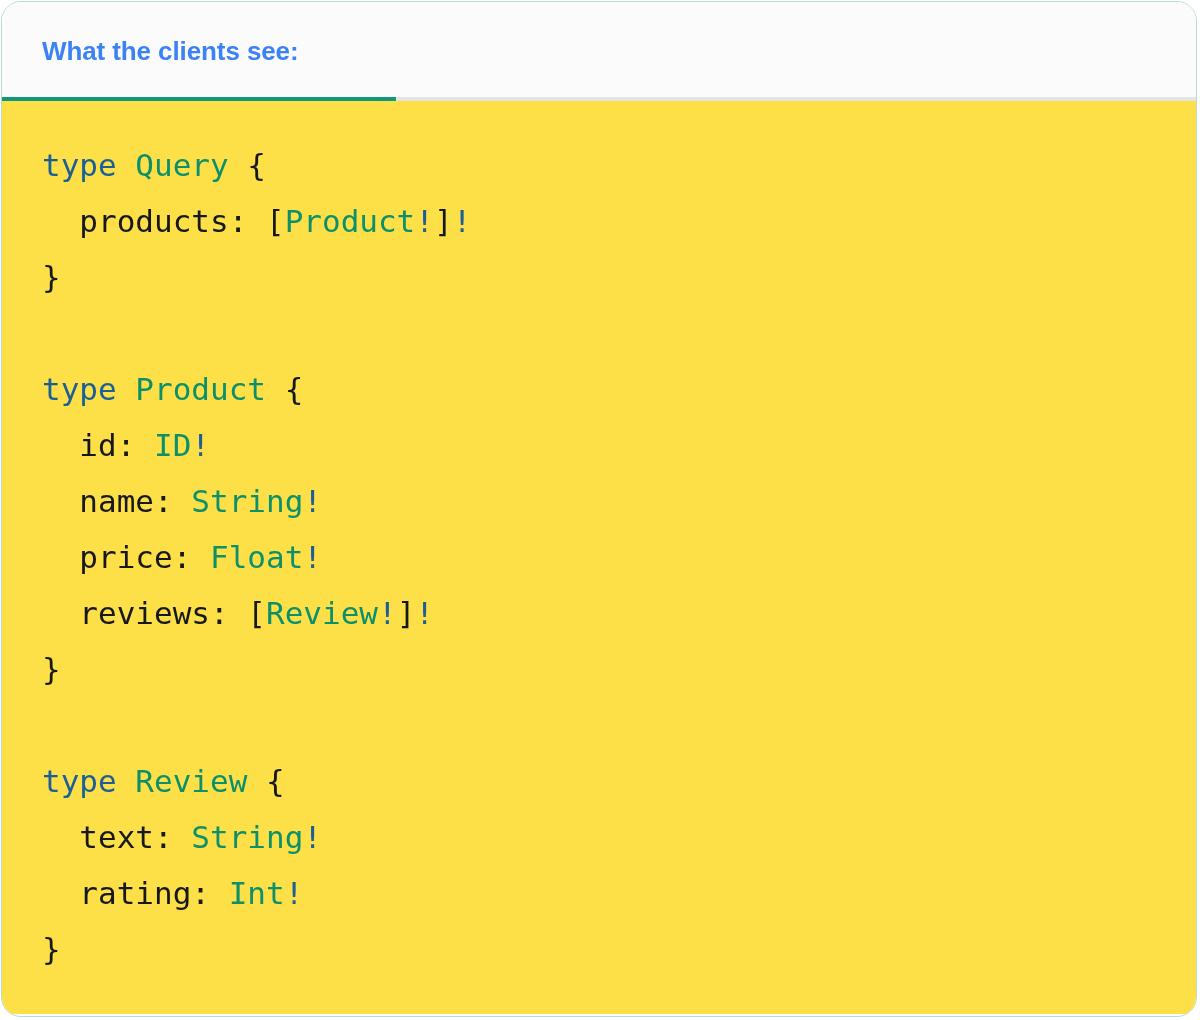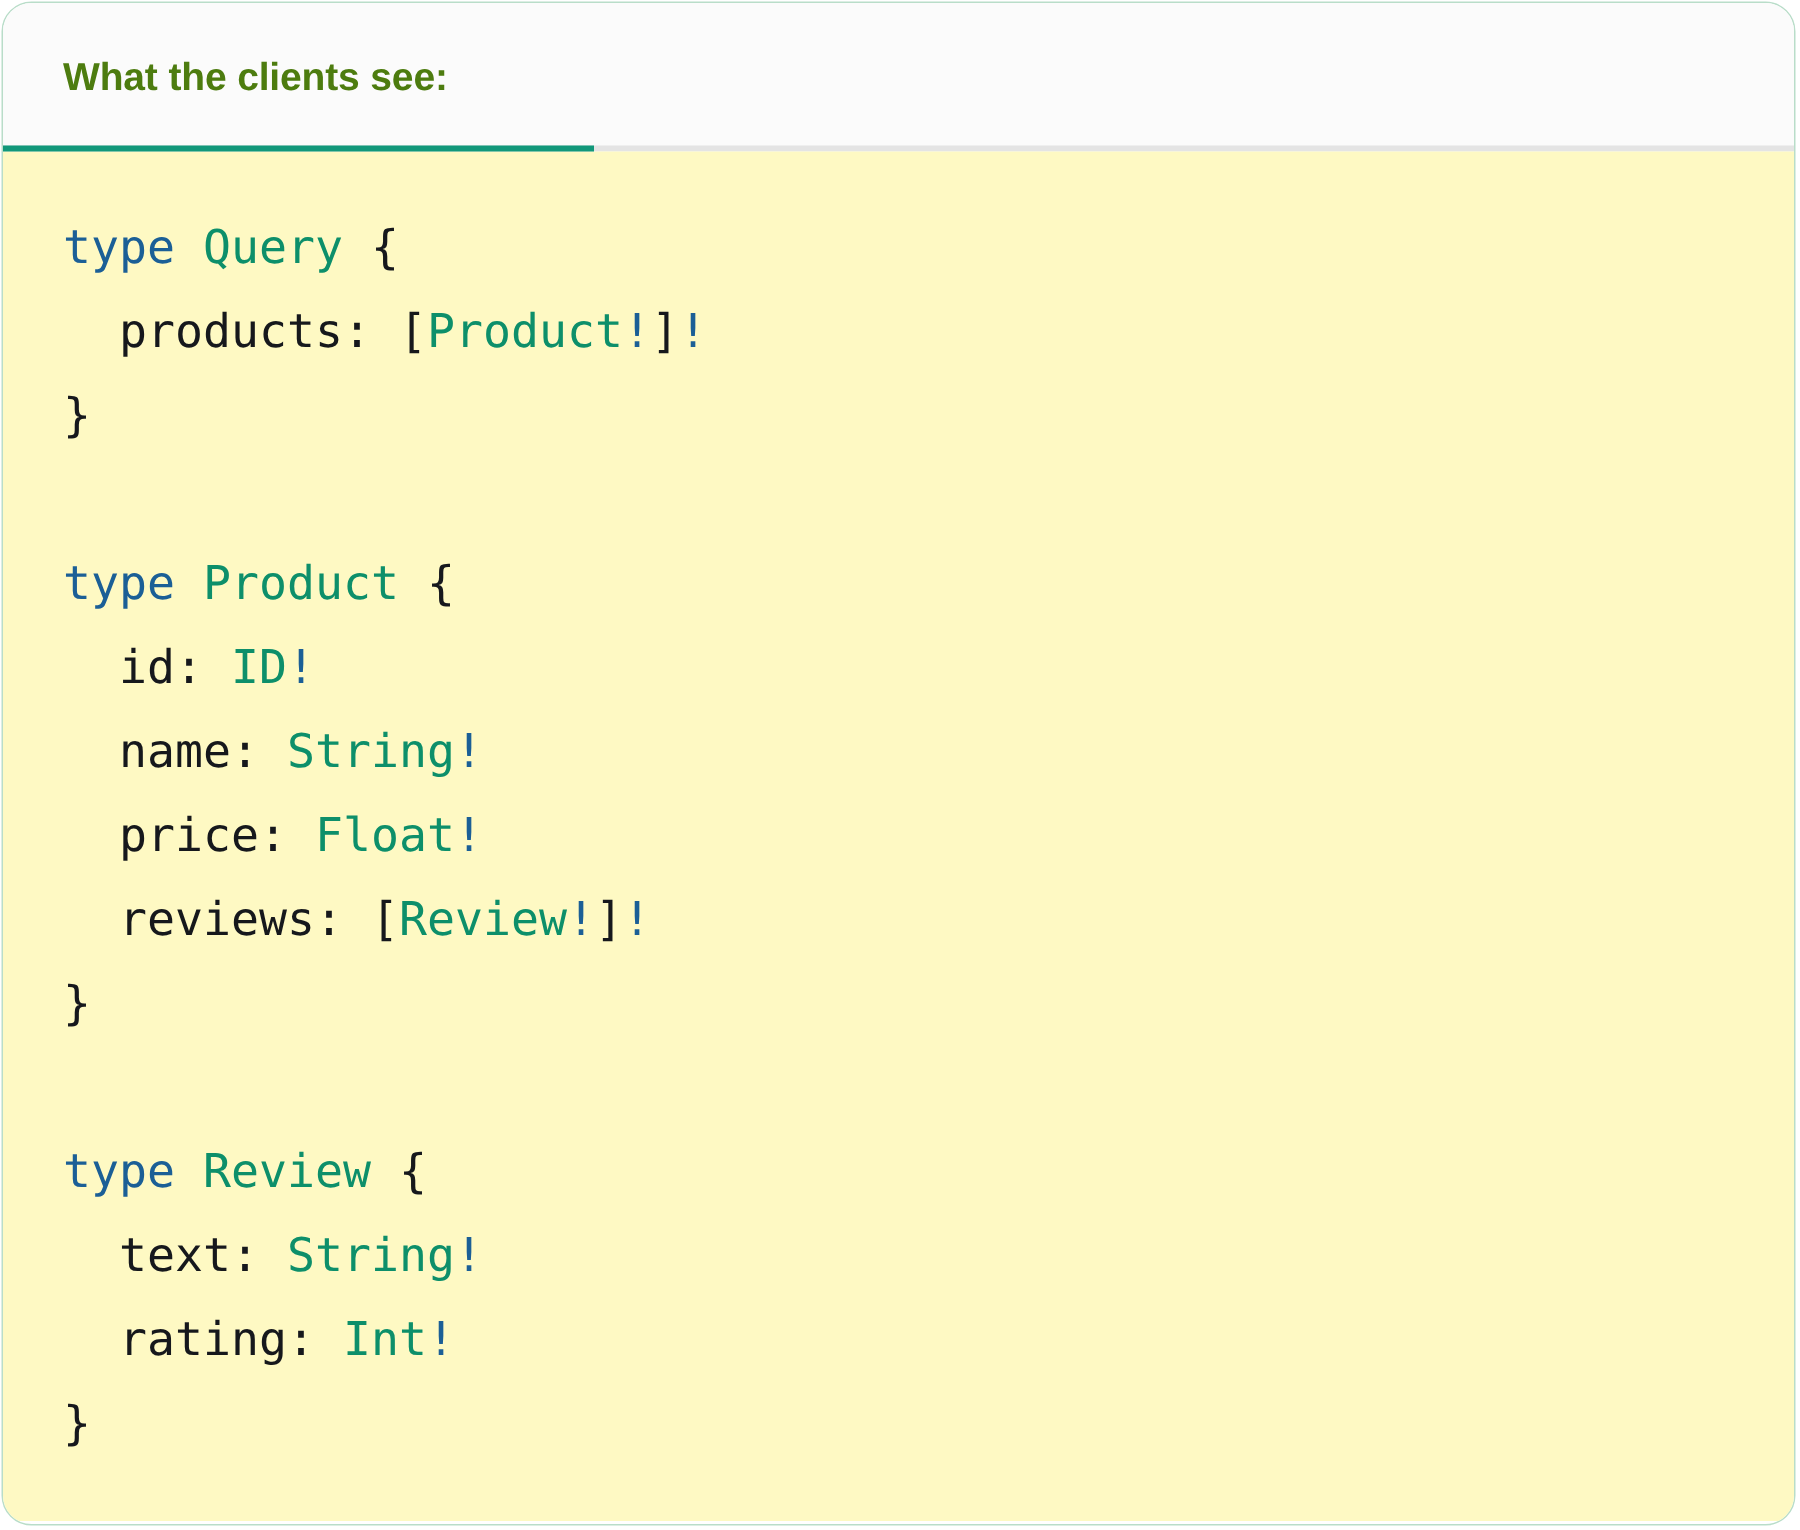--- a/index.html
+++ b/index.html
@@ -79,21 +79,21 @@
     left: 0;
     bottom: 0;
     width: 394px;
     height: 4px;
   }
 
   
   .code-area {
     position: relative;
     padding: 0;
-    background: #fef9c3;
+    background: #fde047;
     height: 913px;
     overflow: hidden;
   }
   pre.code {
     margin: 0;
     padding: 36px 0 0 40px;
     font-family: "DejaVu Sans Mono", monospace;
     font-size: 31px;
     line-height: 56px;
     color: #16181c;
@@ -113,21 +113,21 @@
 </style>
 </head>
 <body>
 
 <div class="card" style="border-color: rgb(185, 221, 201); background: rgb(255, 255, 255); border-radius: 20px;">
 
   <div class="tabbar" style="background: rgb(251, 251, 251);">
     <div class="tabbar-rule" style="background: rgb(228, 228, 228);"></div>
 
     <div class="tab">
-      <span class="tab-label" style="color: #4d7c0f;">What the clients see:</span>
+      <span class="tab-label" style="color: #3b82f6;">What the clients see:</span>
     </div>
 
     <div class="tab-underline-wrap">
       <div class="tab-underline" style="background: rgb(17, 152, 122);"></div>
     </div>
   </div>
 
   <div class="code-area">
     <pre class="code"><span class="code-line"><span class="kw" style="color: rgb(27, 95, 150);">type</span><span class="punc" style="color: rgb(22, 24, 28);"> </span><span class="tname" style="color: rgb(13, 143, 106);">Query</span><span class="punc" style="color: rgb(22, 24, 28);"> {</span></span><span class="code-line"><span class="punc" style="color: rgb(22, 24, 28);">  </span><span class="fld" style="color: rgb(22, 24, 28);">products</span><span class="punc" style="color: rgb(22, 24, 28);">: [</span><span class="tname" style="color: rgb(13, 143, 106);">Product</span><span class="bang" style="color: rgb(27, 95, 150);">!</span><span class="punc" style="color: rgb(22, 24, 28);">]</span><span class="bang" style="color: rgb(27, 95, 150);">!</span></span><span class="code-line"><span class="punc" style="color: rgb(22, 24, 28);">}</span></span><span class="code-line">&nbsp;</span><span class="code-line"><span class="kw" style="color: rgb(27, 95, 150);">type</span><span class="punc" style="color: rgb(22, 24, 28);"> </span><span class="tname" style="color: rgb(13, 143, 106);">Product</span><span class="punc" style="color: rgb(22, 24, 28);"> {</span></span><span class="code-line"><span class="punc" style="color: rgb(22, 24, 28);">  </span><span class="fld" style="color: rgb(22, 24, 28);">id</span><span class="punc" style="color: rgb(22, 24, 28);">: </span><span class="tname" style="color: rgb(13, 143, 106);">ID</span><span class="bang" style="color: rgb(27, 95, 150);">!</span></span><span class="code-line"><span class="punc" style="color: rgb(22, 24, 28);">  </span><span class="fld" style="color: rgb(22, 24, 28);">name</span><span class="punc" style="color: rgb(22, 24, 28);">: </span><span class="tname" style="color: rgb(13, 143, 106);">String</span><span class="bang" style="color: rgb(27, 95, 150);">!</span></span><span class="code-line"><span class="punc" style="color: rgb(22, 24, 28);">  </span><span class="fld" style="color: rgb(22, 24, 28);">price</span><span class="punc" style="color: rgb(22, 24, 28);">: </span><span class="tname" style="color: rgb(13, 143, 106);">Float</span><span class="bang" style="color: rgb(27, 95, 150);">!</span></span><span class="code-line"><span class="punc" style="color: rgb(22, 24, 28);">  </span><span class="fld" style="color: rgb(22, 24, 28);">reviews</span><span class="punc" style="color: rgb(22, 24, 28);">: [</span><span class="tname" style="color: rgb(13, 143, 106);">Review</span><span class="bang" style="color: rgb(27, 95, 150);">!</span><span class="punc" style="color: rgb(22, 24, 28);">]</span><span class="bang" style="color: rgb(27, 95, 150);">!</span></span><span class="code-line"><span class="punc" style="color: rgb(22, 24, 28);">}</span></span><span class="code-line">&nbsp;</span><span class="code-line"><span class="kw" style="color: rgb(27, 95, 150);">type</span><span class="punc" style="color: rgb(22, 24, 28);"> </span><span class="tname" style="color: rgb(13, 143, 106);">Review</span><span class="punc" style="color: rgb(22, 24, 28);"> {</span></span><span class="code-line"><span class="punc" style="color: rgb(22, 24, 28);">  </span><span class="fld" style="color: rgb(22, 24, 28);">text</span><span class="punc" style="color: rgb(22, 24, 28);">: </span><span class="tname" style="color: rgb(13, 143, 106);">String</span><span class="bang" style="color: rgb(27, 95, 150);">!</span></span><span class="code-line"><span class="punc" style="color: rgb(22, 24, 28);">  </span><span class="fld" style="color: rgb(22, 24, 28);">rating</span><span class="punc" style="color: rgb(22, 24, 28);">: </span><span class="tname" style="color: rgb(13, 143, 106);">Int</span><span class="bang" style="color: rgb(27, 95, 150);">!</span></span><span class="code-line"><span class="punc" style="color: rgb(22, 24, 28);">}</span></span></pre>
   </div>

